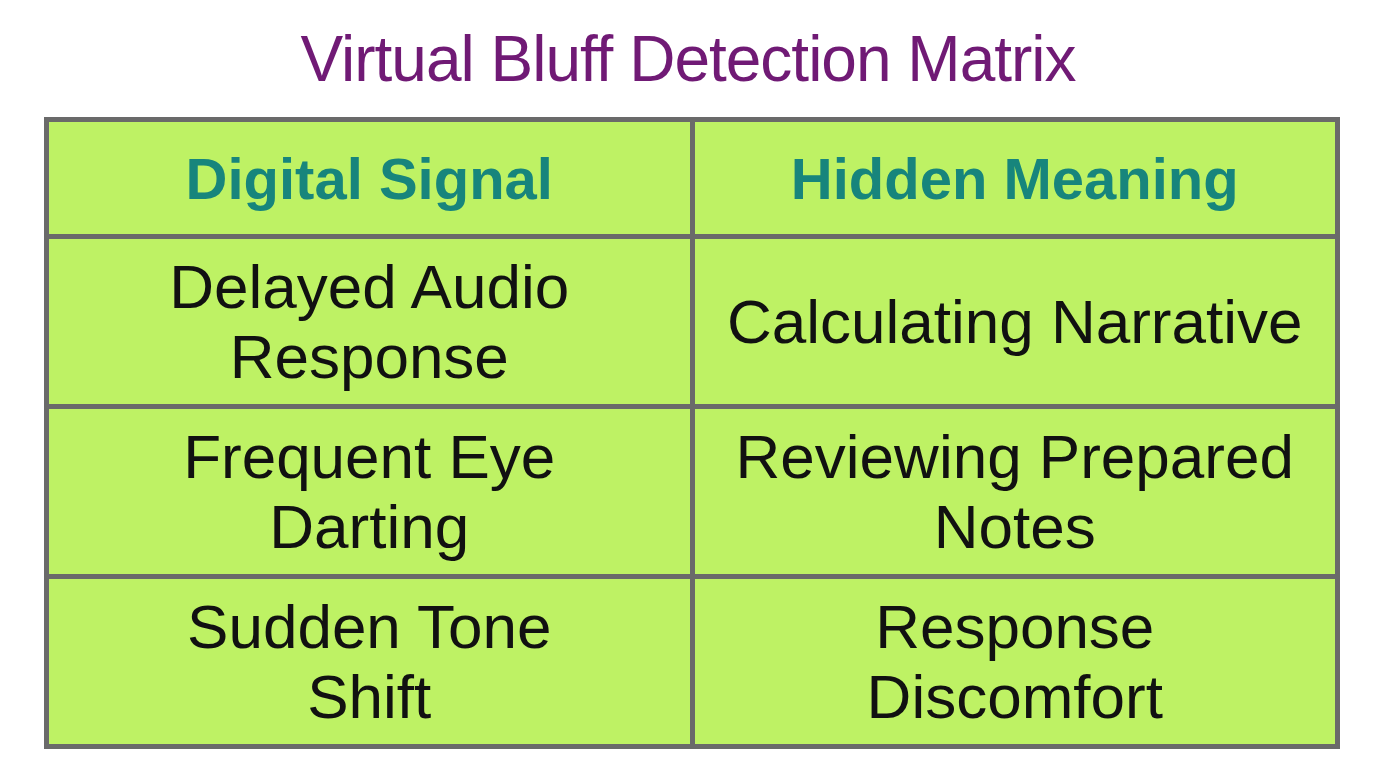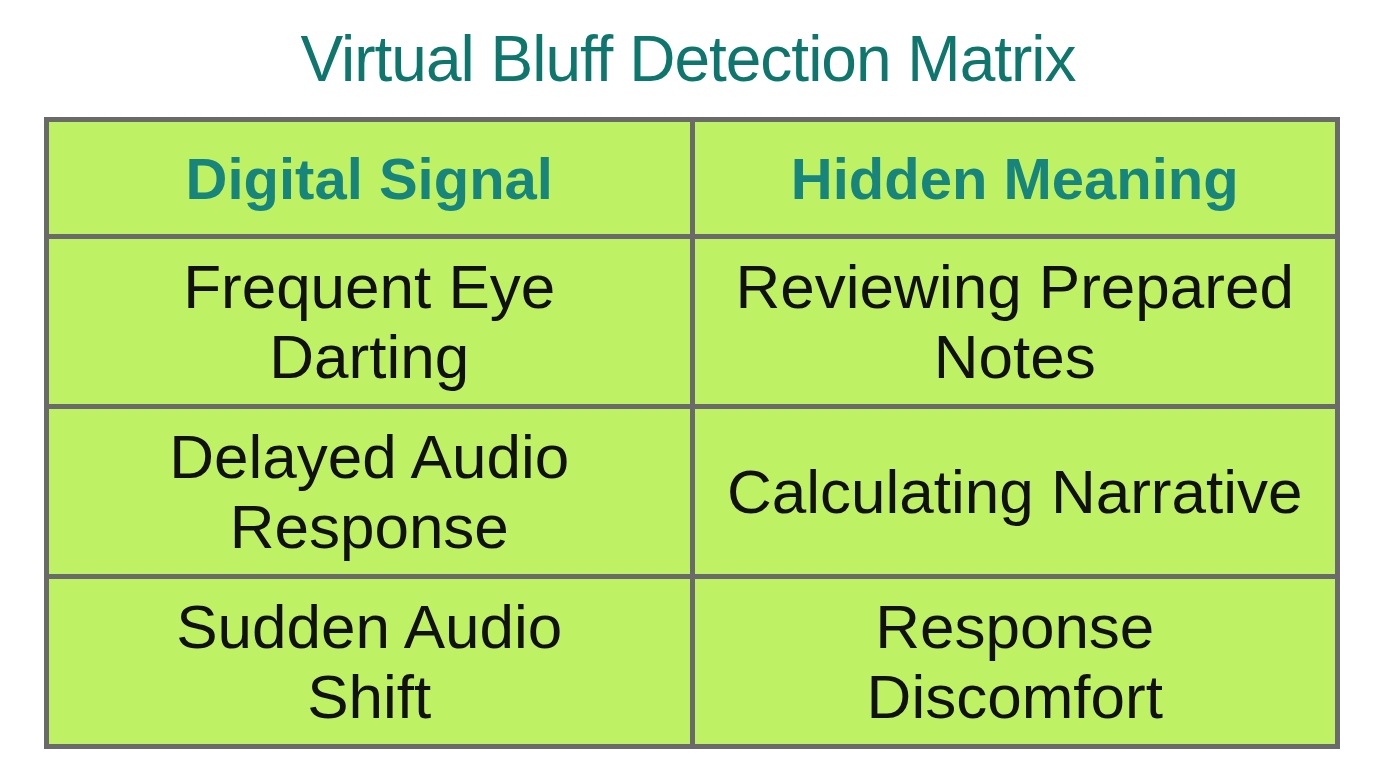--- a/index.html
+++ b/index.html
@@ -18,21 +18,21 @@
     background: #ffffff;
   }
   .title {
     position: absolute;
     top: 22px;
     left: 0;
     width: 100%;
     text-align: center;
     font-size: 64px;
     font-weight: 500;
-    color: #0f766e;
+    color: #701a75;
     letter-spacing: -1px;
     white-space: nowrap;
   }
   table.matrix {
     position: absolute;
     left: 44px;
     top: 117px;
     width: 1296px;
     height: 626px;
     border-collapse: collapse;
@@ -77,32 +77,32 @@
 
   <table class="matrix">
     <thead>
       <tr>
         <th>Digital Signal</th>
         <th>Hidden Meaning</th>
       </tr>
     </thead>
     <tbody>
       <tr>
+        <td>Delayed Audio
+Response</td>
+        <td>Calculating Narrative</td>
+      </tr>
+      <tr>
         <td>Frequent Eye
 Darting</td>
         <td>Reviewing Prepared
 Notes</td>
       </tr>
       <tr>
-        <td>Delayed Audio
-Response</td>
-        <td>Calculating Narrative</td>
-      </tr>
-      <tr>
-        <td>Sudden Audio
+        <td>Sudden Tone
 Shift</td>
         <td>Response
 Discomfort</td>
       </tr>
     </tbody>
   </table>
 
 </div>
 
 </body></html>

